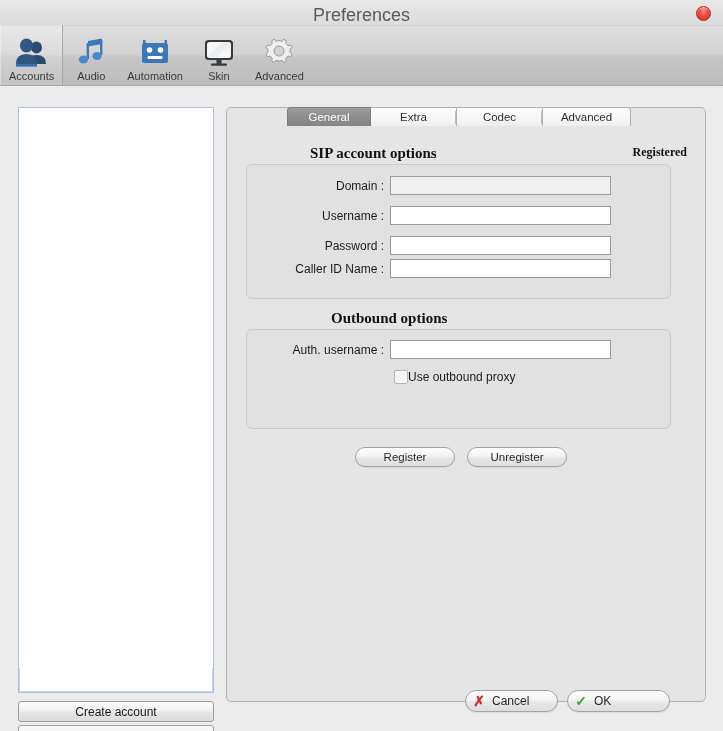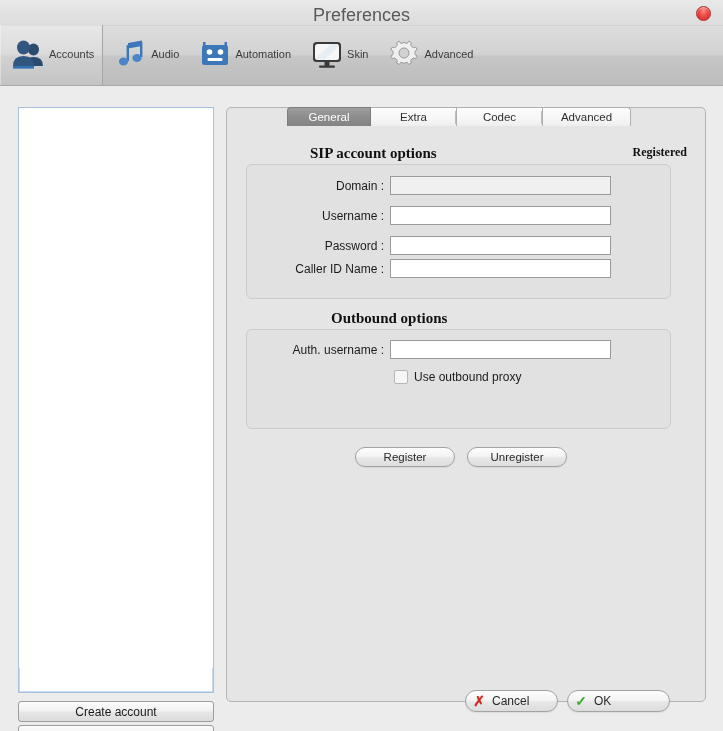--- a/index.html
+++ b/index.html
@@ -46,21 +46,21 @@
     width: 723px; height: 60px;
     background: linear-gradient(to bottom, #dddddd 0%, #d2d2d2 48%, #c6c6c6 52%, #bdbdbd 100%);
     border-bottom: 1px solid #a9a9a9;
     display: flex;
     align-items: flex-end;
   }
   .tb-item {
     position: relative;
     height: 60px;
     display: flex;
-    flex-direction: row;
+    flex-direction: column;
     align-items: center;
     justify-content: flex-end;
     padding: 0 8px 2px 8px;
     min-width: 56px;
     cursor: pointer;
   }
   .tb-item.selected {
     background: linear-gradient(to bottom, rgba(255,255,255,.30) 0%, rgba(255,255,255,.10) 100%);
     border-right: 1px solid #a6a6a6;
     border-left: 1px solid rgba(255,255,255,.35);
@@ -227,21 +227,20 @@
     display: flex; align-items: center;
   }
   #proxy-checkbox {
     width: 14px; height: 14px;
     border: 1px solid #b6b6b6;
     border-radius: 2px;
     background: #f6f6f6;
     cursor: pointer;
   }
   #proxy-checkbox-label {
-    margin-left: 6px;
     font-size: 12px;
     color: #1b1b1b;
   }
 
   
   .pill-button {
     position: absolute;
     height: 20px;
     border: 1px solid #a3a3a3;
     border-radius: 10px;

